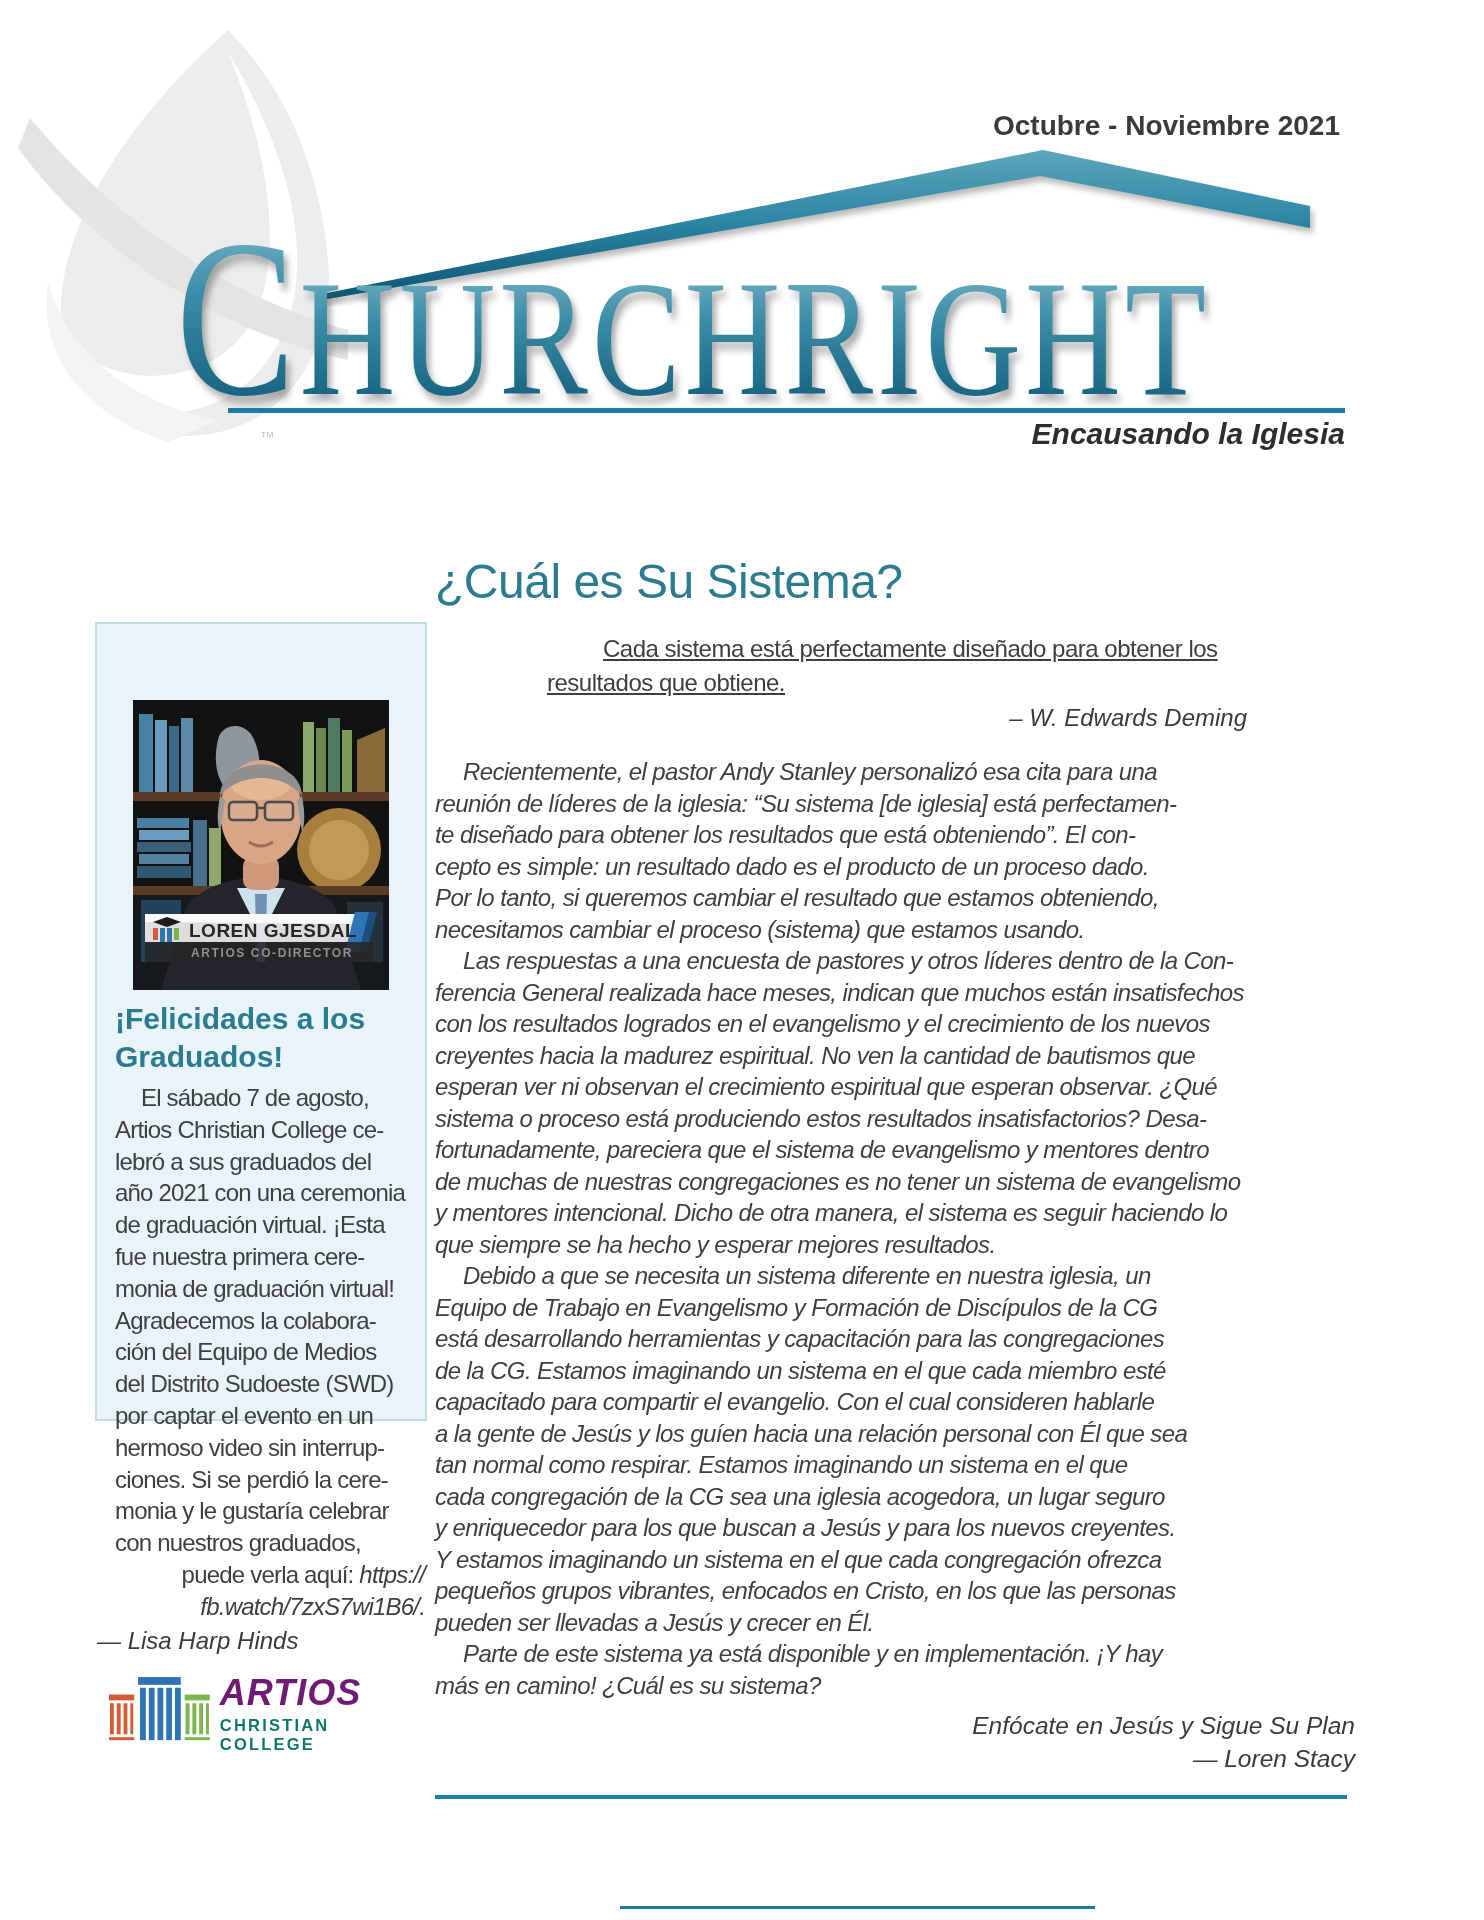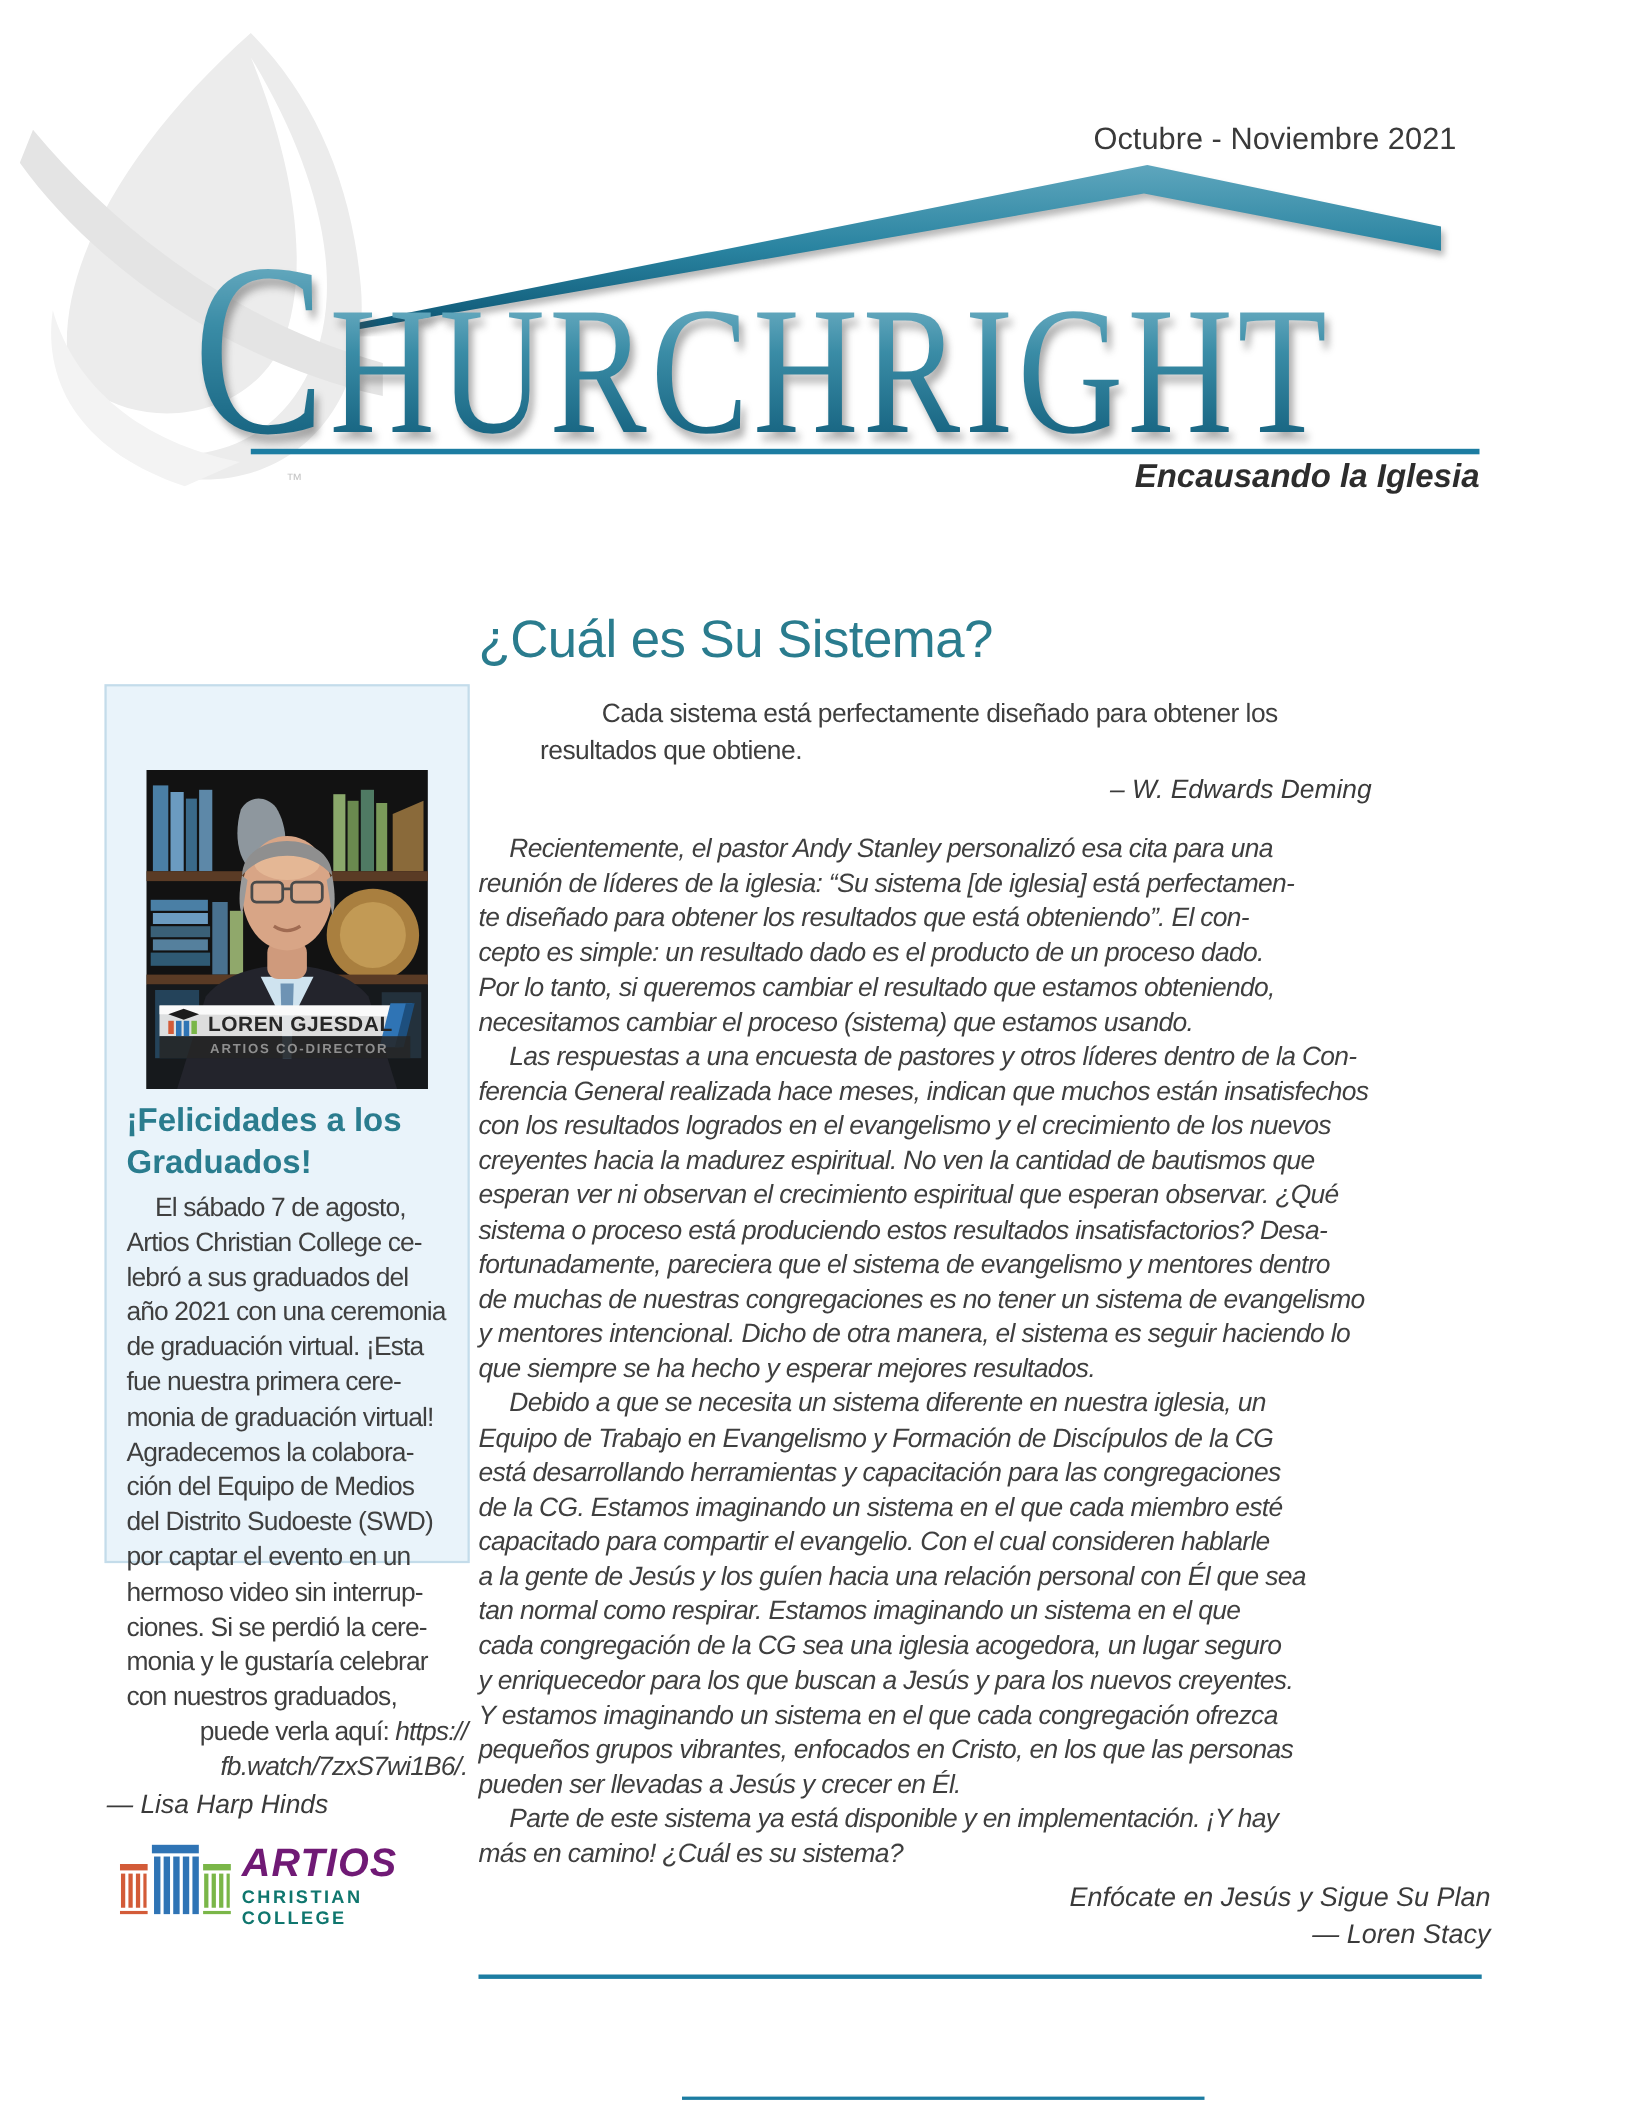--- a/index.html
+++ b/index.html
@@ -4,21 +4,21 @@
 <style>
   html,body{margin:0;padding:0;background:#ffffff;}
   #page{position:relative;width:1484px;height:1920px;background:#ffffff;overflow:hidden;
         font-family:"Liberation Sans",sans-serif;color:#3f3f3f;}
 
   
   .watermark{position:absolute;left:18px;top:22px;width:345px;height:430px;z-index:0;}
   .tm{position:absolute;left:260px;top:428px;font-size:15px;color:#c7c7c7;z-index:0;}
 
   
-  .issue-date{position:absolute;top:110px;right:160px;font-size:28px;font-weight:400;color:#3a3a3a;z-index:3;}
+  .issue-date{position:absolute;top:110px;right:144px;font-size:28px;font-weight:700;color:#3a3a3a;z-index:3;}
   .roof{position:absolute;left:318px;top:146px;width:1005px;height:160px;z-index:2;}
   .mast-title{position:absolute;left:176px;top:206px;z-index:2;display:flex;align-items:baseline;
               transform:scaleX(.80);transform-origin:left bottom;
               font-family:"Liberation Serif",serif;line-height:1;letter-spacing:5px;
               filter:drop-shadow(5px 7px 4px rgba(70,70,70,.45));}
   .grad-letter{background:linear-gradient(180deg,#7fbacd 0%,#3a8ca6 40%,#0d5977 100%);
                -webkit-background-clip:text;background-clip:text;color:transparent;}
   .mast-c{font-size:224px;}
   .mast-rest{font-size:166px;}
   .mast-rule{position:absolute;left:228px;top:408px;width:1117px;height:5px;background:#1c7da2;z-index:2;}
@@ -35,22 +35,22 @@
   .italic{font-style:italic;}
   .side-byline{margin:4px 16px 0 0;text-align:left;font-style:italic;font-size:24px;color:#3a3a3a;}
   .college-logo{display:flex;align-items:center;margin:16px 0 0 12px;}
   .college-text{margin-left:10px;}
   .college-name{font-size:36px;font-weight:800;letter-spacing:1px;color:#701a75;line-height:44px;font-style:italic;}
   .college-sub{font-size:16.5px;font-weight:600;letter-spacing:2.2px;color:#0f766e;margin-top:1px;}
 
   
   .article{position:absolute;left:435px;top:556px;width:920px;z-index:1;}
   .article-title{margin:0;font-size:48px;line-height:52px;font-weight:400;letter-spacing:-0.5px;color:#2a7c8e;}
-  .quote{margin:24px 0 0 56px;width:700px;font-size:24px;line-height:34px;letter-spacing:-0.5px;
-         white-space:pre;text-indent:56px;color:#3e3e3e;}
+  .quote{margin:24px 0 0 112px;width:700px;font-size:24px;line-height:34px;letter-spacing:-0.5px;
+         white-space:pre;text-indent:56px;color:#3e3e3e;text-decoration:underline;}
   .quote-attr{margin:4px 0 0 112px;width:700px;text-align:right;font-style:italic;font-size:24px;color:#3a3a3a;}
   .paragraphs{margin-top:24px;}
   .body-para{margin:0;font-size:24px;line-height:31.5px;letter-spacing:-0.6px;color:#3f3f3f;
              white-space:pre;text-indent:28px;font-style:italic;}
   .article-byline{margin-top:8px;text-align:right;font-style:italic;font-size:24.5px;line-height:33px;color:#3a3a3a;}
   .article-rule{margin-top:20px;width:912px;height:4px;background:#1c7da2;}
   .bottom-rule{position:absolute;left:620px;top:1906px;width:475px;height:3px;background:#1c7da2;z-index:1;}
 </style>
 </head>
 <body>

